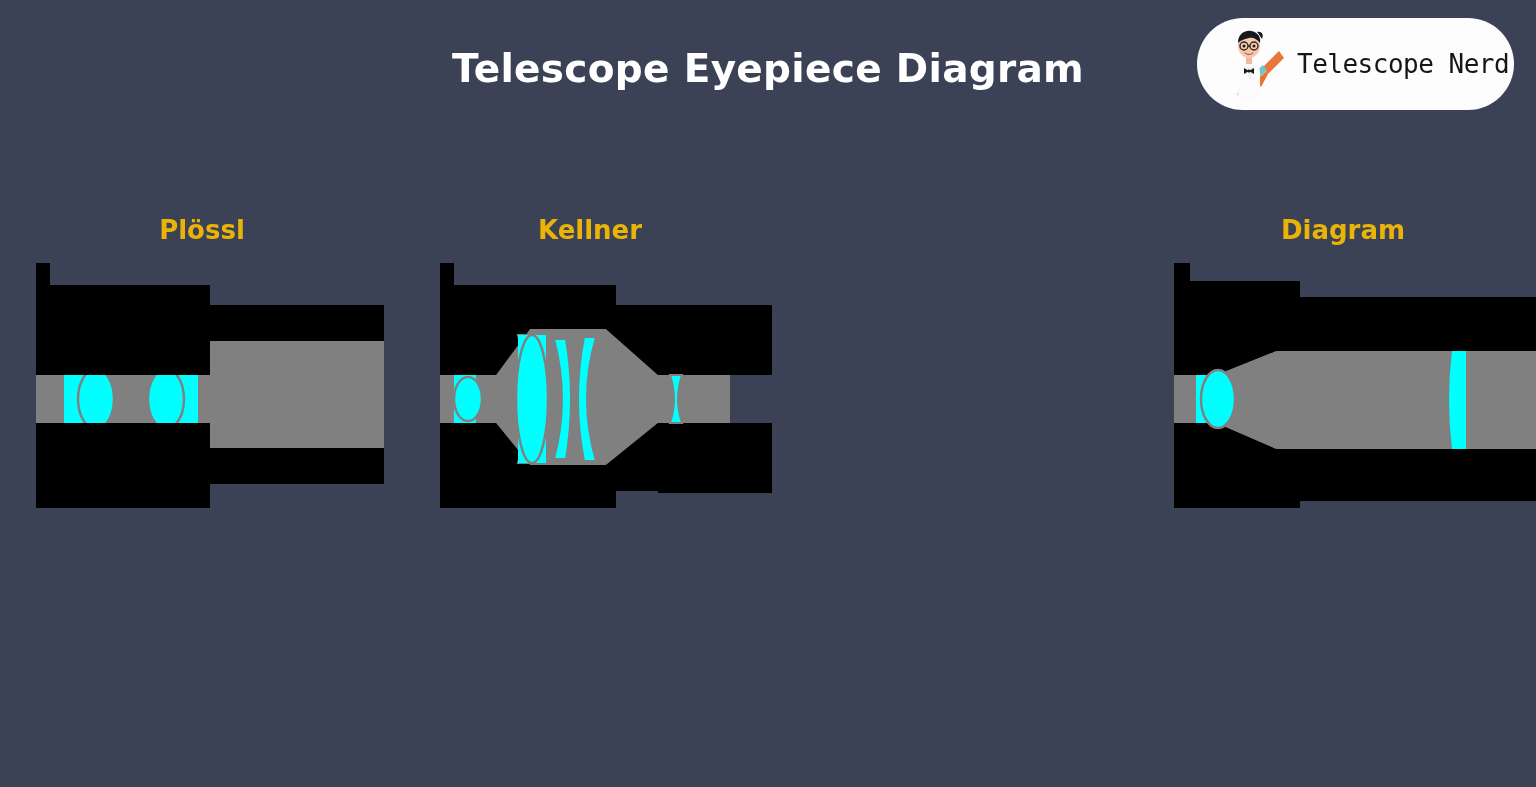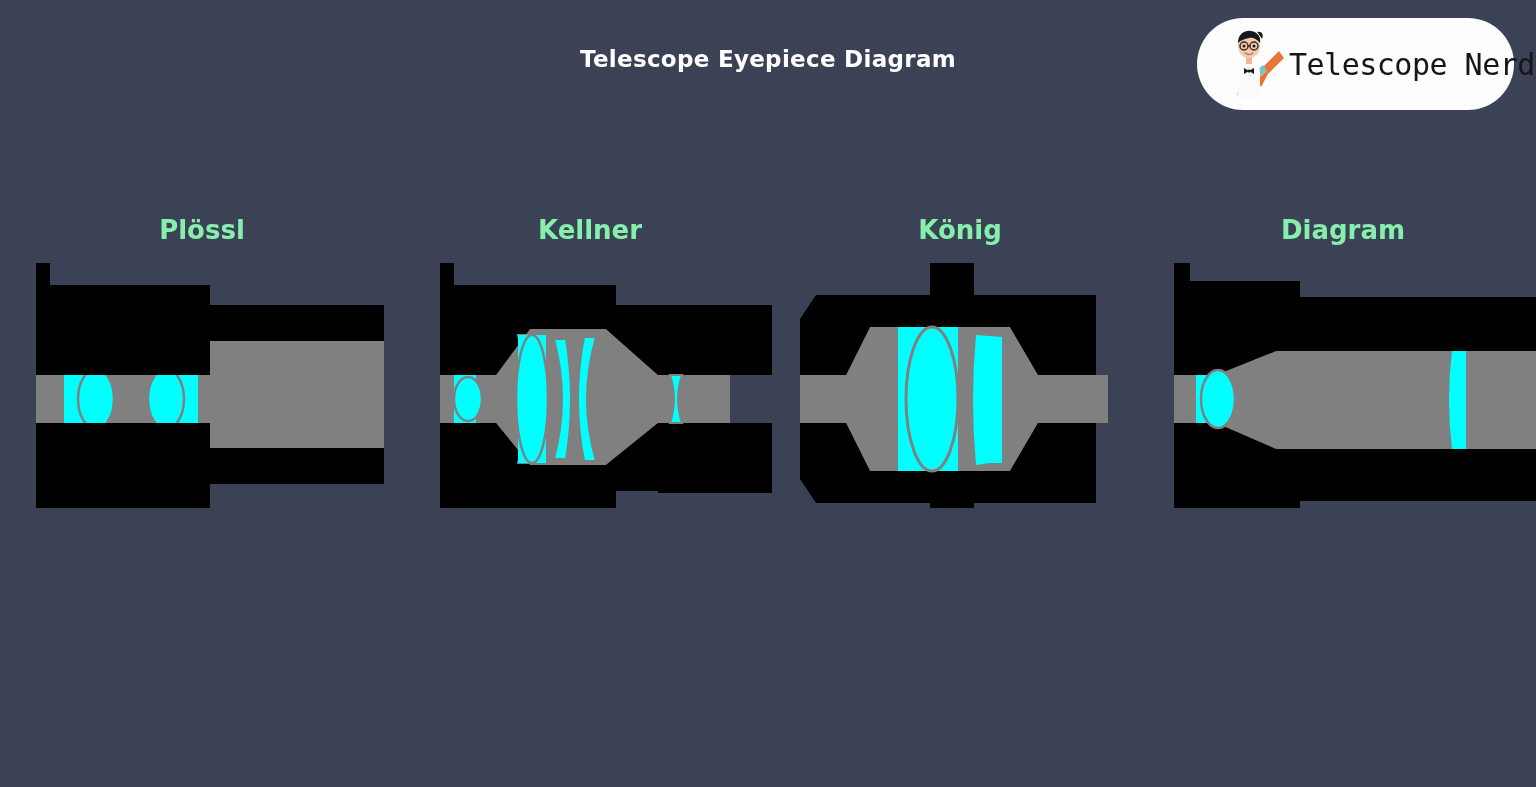--- a/index.html
+++ b/index.html
@@ -22,21 +22,21 @@
   }
 
   
   .page-title {
     position: absolute;
     left: 0;
     top: 46px;
     width: 1536px;
     text-align: center;
     color: #ffffff;
-    font-size: 23px;
+    font-size: 39px;
     font-weight: bold;
     letter-spacing: 0.3px;
     font-family: "DejaVu Sans", sans-serif;
   }
 
   .brand-badge {
     position: absolute;
     left: 1197px;
     top: 18px;
     width: 317px;
@@ -49,24 +49,24 @@
     box-sizing: border-box;
   }
   .brand-mark {
     width: 62px;
     height: 74px;
     flex: 0 0 auto;
     position: relative;
   }
   .brand-name {
     color: #161616;
-    font-size: 30px;
+    font-size: 26px;
     font-family: "DejaVu Sans Mono", monospace;
     letter-spacing: -0.5px;
-    margin-left: 4px;
+    margin-left: 12px;
     white-space: nowrap;
   }
 
   
   .diagram-row {
     position: absolute;
     left: 0;
     top: 215px;
     width: 1536px;
     height: 320px;
@@ -75,21 +75,21 @@
     position: absolute;
     top: 0;
     height: 320px;
   }
   .eyepiece-label {
     position: absolute;
     top: 0;
     left: 0;
     width: 100%;
     text-align: center;
-    color: #86efac;
+    color: #eab308;
     font-size: 26px;
     font-weight: bold;
     font-family: "DejaVu Sans", sans-serif;
   }
   .eyepiece-figure {
     position: absolute;
     top: 48px;
     left: 0;
     width: 100%;
   }
@@ -233,55 +233,20 @@
             <path d="M196 74 Q178 136 196 198 L184 198 Q172 136 184 74 Z" fill="#00ffff" stroke="#808080" stroke-width="2"></path>
           </g>
 
           <g>
             <path d="M270 112 Q278 136 270 160 L282 160 Q274 136 282 112 Z" fill="#00ffff" stroke="#808080" stroke-width="2"></path>
           </g>
         </svg>
       </div>
     </div>
 
-    <div class="eyepiece-cell" style="left:790px; width:340px;">
-      <div class="eyepiece-label">König</div>
-      <div class="eyepiece-figure">
-        <svg width="340" height="245" viewBox="0 0 340 245">
-
-          <g>
-            <path d="M10 112 L56 112 L80 64 L220 64 L248 112 L318 112
-                     L318 160 L248 160 L220 208 L80 208 L56 160 L10 160 Z" fill="#808080"></path>
-          </g>
-
-          <g>
-
-            <rect x="140" y="0" width="44" height="32" fill="#000000"></rect>
-
-            <path d="M26 32 L306 32 L306 112 L248 112 L220 64 L80 64 L56 112 L10 112 L10 56 Z" fill="#000000"></path>
-
-            <path d="M10 160 L56 160 L80 208 L220 208 L248 160 L306 160 L306 240 L26 240 L10 216 Z" fill="#000000"></path>
-
-            <rect x="140" y="240" width="44" height="32" fill="#000000"></rect>
-          </g>
-
-          <g>
-            <path d="M108 64 Q128 136 108 208 L168 208 L168 64 Z" fill="#00ffff"></path>
-            <rect x="108" y="64" width="60" height="144" fill="#00ffff"></rect>
-            <ellipse cx="142" cy="136" rx="26" ry="72" fill="#00ffff" stroke="#808080" stroke-width="3"></ellipse>
-            <path d="M108 64 Q128 136 108 208" fill="none" stroke="#808080" stroke-width="0"></path>
-          </g>
-
-          <g>
-            <path d="M186 72 Q180 136 186 202 L212 198 Q206 136 212 74 Z" fill="#00ffff"></path>
-            <rect x="188" y="74" width="24" height="126" fill="#00ffff"></rect>
-          </g>
-        </svg>
-      </div>
-    </div>
 
     <div class="eyepiece-cell" style="left:1150px; width:386px;">
       <div class="eyepiece-label">Diagram</div>
       <div class="eyepiece-figure">
         <svg width="386" height="245" viewBox="0 0 386 245">
 
           <g>
             <path d="M24 112 L66 112 L126 88 L386 88 L386 186 L126 186 L66 160 L24 160 Z" fill="#808080"></path>
           </g>
 

